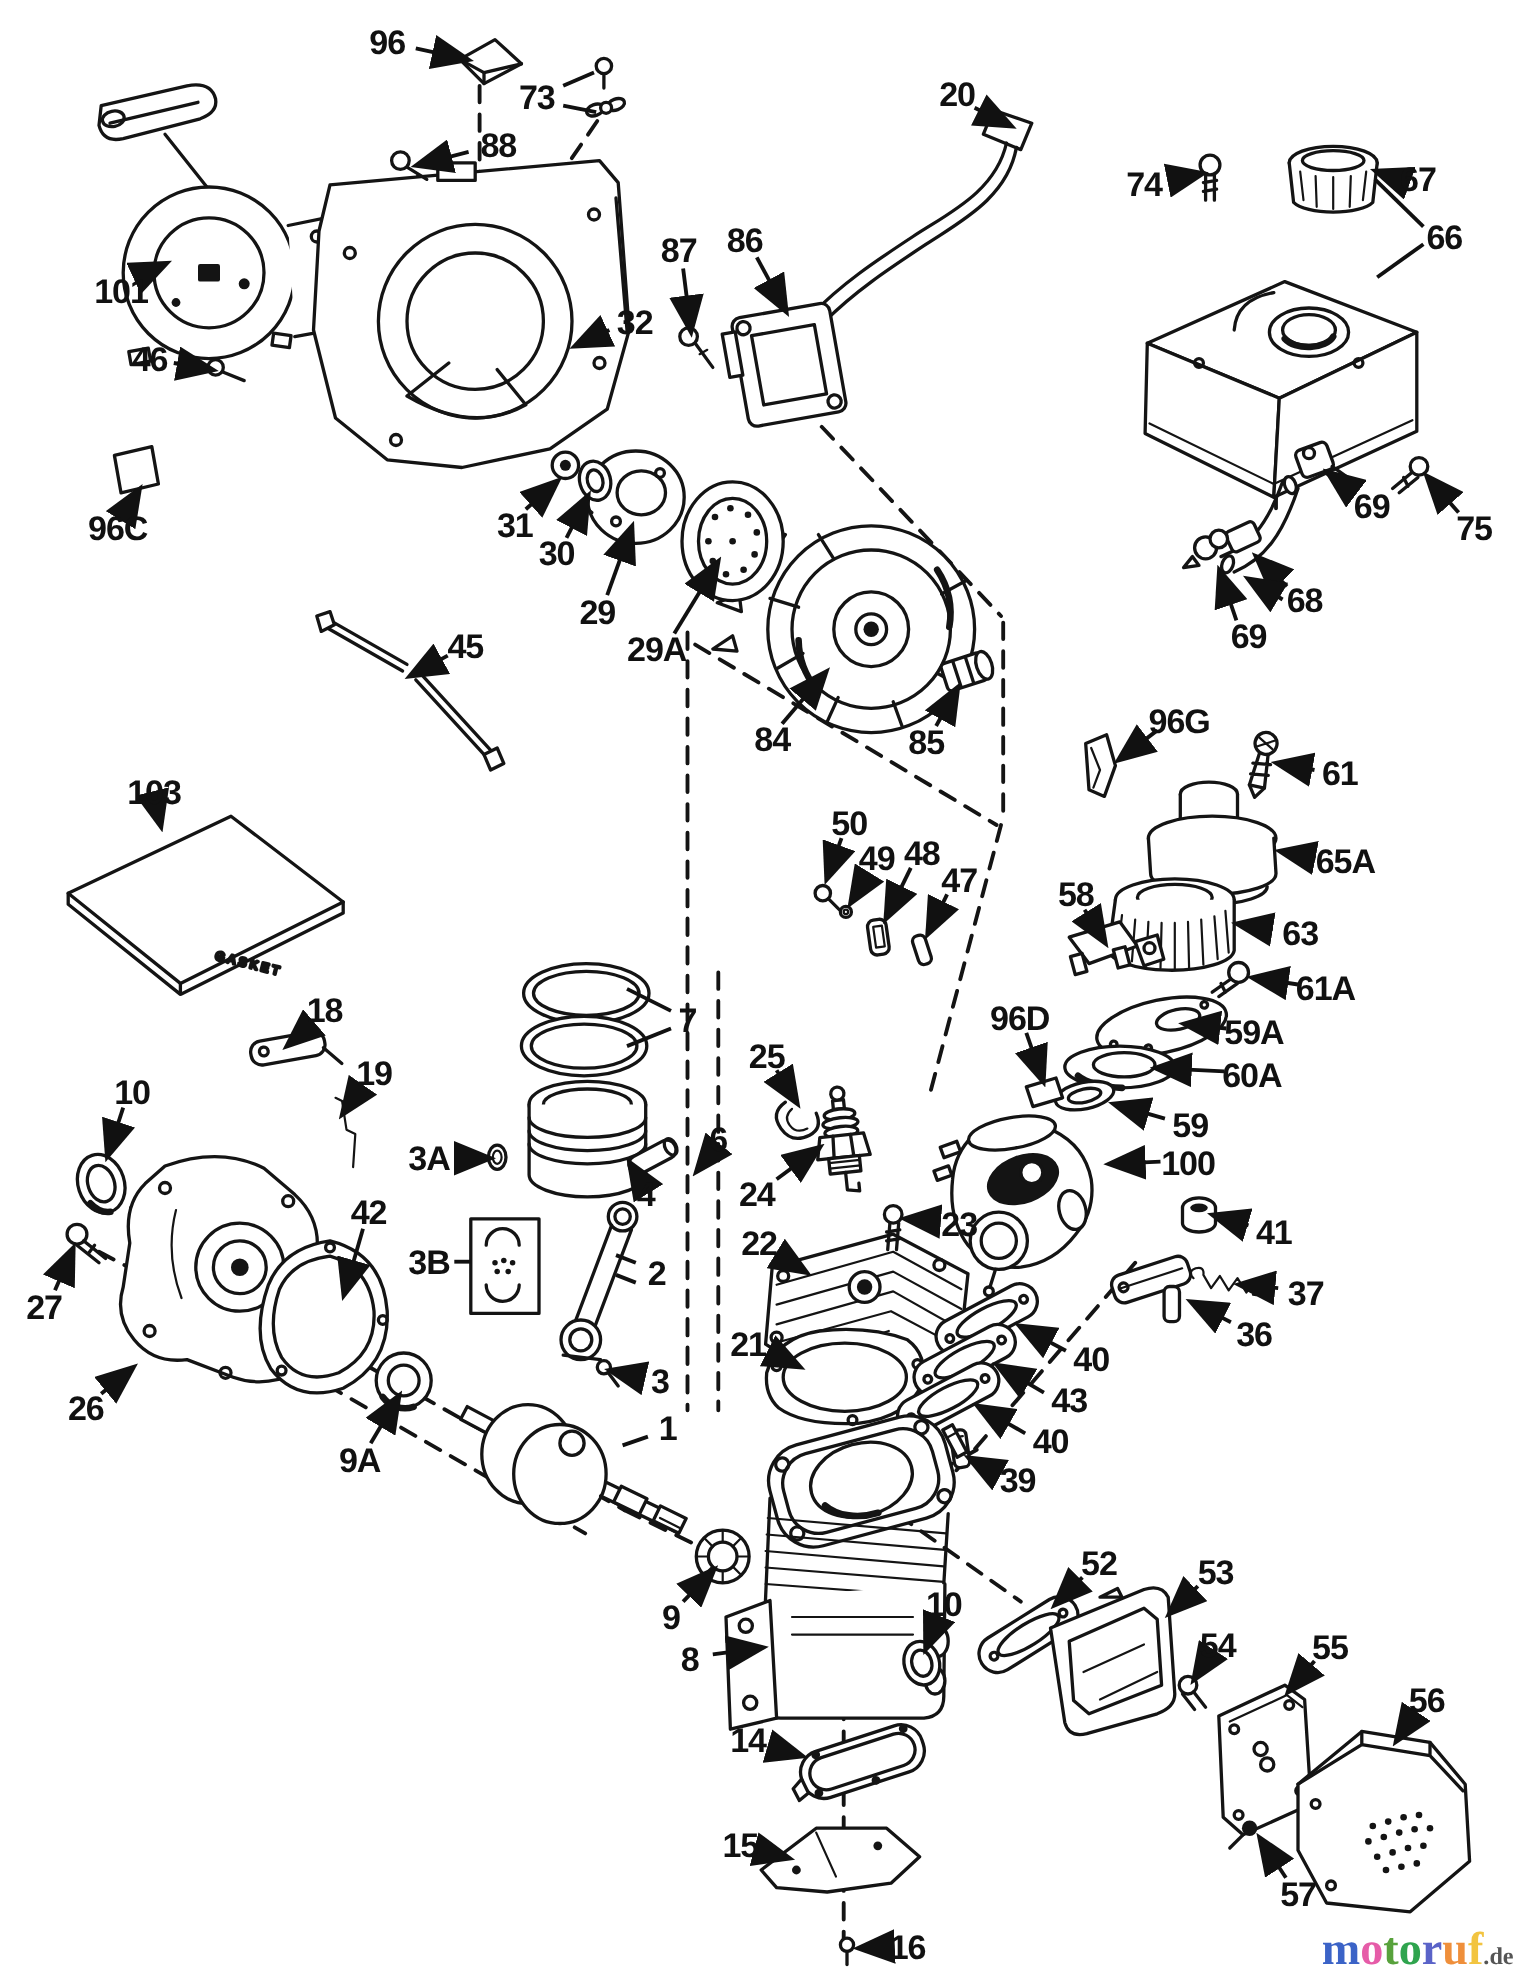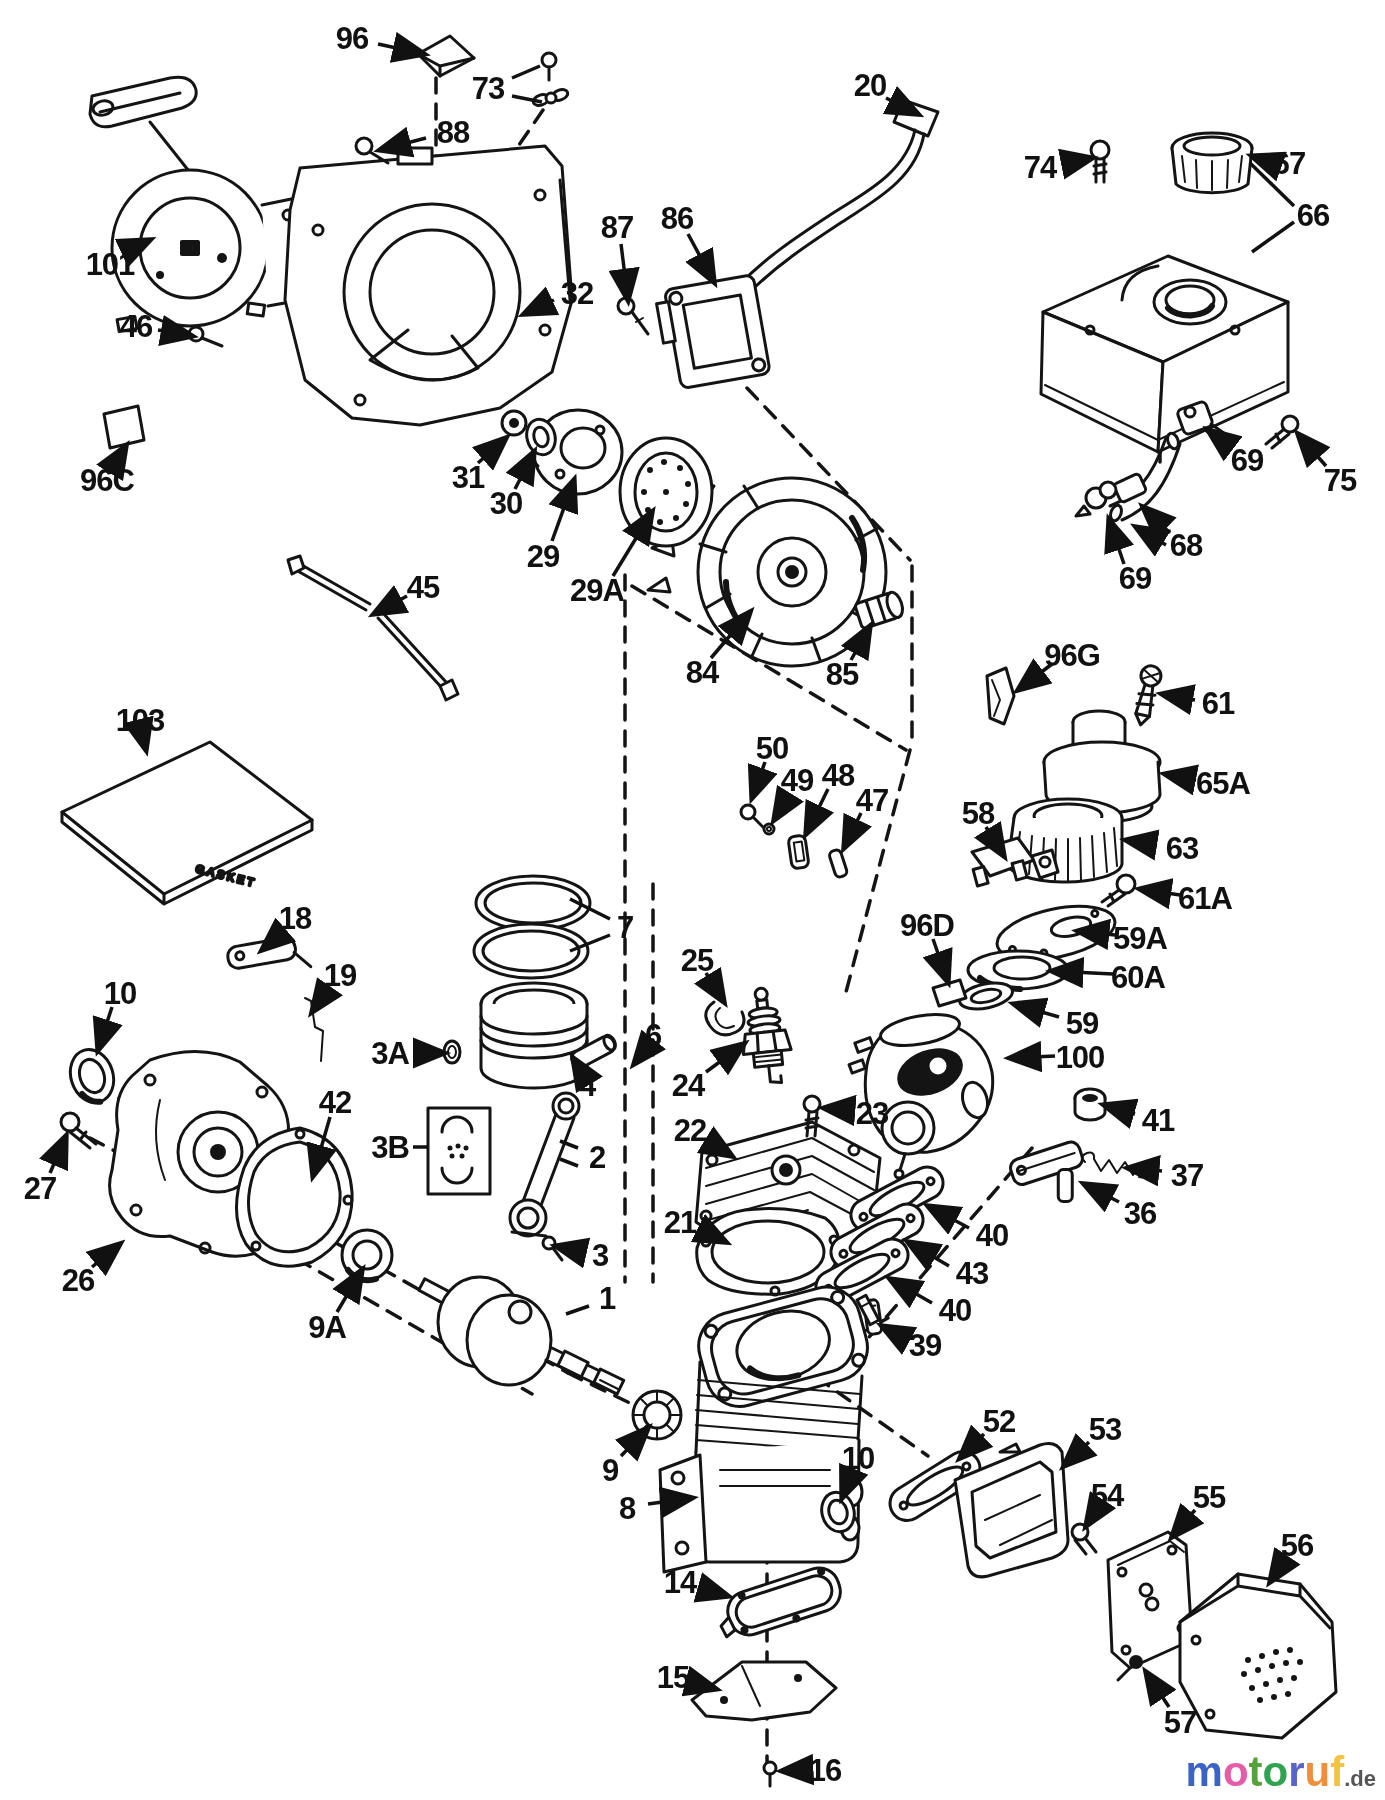--- a/index.html
+++ b/index.html
@@ -11,21 +11,21 @@
   .art .fw{fill:#ffffff;}
   .art .dk{fill:#141414;stroke:none;}
   .art .thin{stroke-width:2;}
   .art .thick{stroke-width:6;}
   .lbl{font-family:"Liberation Sans", sans-serif;font-weight:900;font-size:31px;
        fill:#111;letter-spacing:-1px;}
   .leader{stroke:#111;stroke-width:3.5;fill:none;}
   .dash{stroke:#141414;stroke-width:3.5;fill:none;stroke-dasharray:15 11;}
   .gtext{font-family:"Liberation Sans", sans-serif;font-size:11px;letter-spacing:3px;fill:#333;}
   #watermark{position:absolute;left:1112px;top:1748px;width:264px;height:46px;
-             font-family:Liberation Sans, sans-serif;font-weight:bold;font-size:42px;
+             font-family:Liberation Serif, serif;font-weight:bold;font-size:42px;
              text-align:right;white-space:nowrap;}
   #watermark .tld{font-size:22px;color:#555;font-weight:bold;}
 </style>
 </head>
 <body>
 
 <div id="stage">
 <svg id="diagram-svg" viewBox="0 0 1385 1800" width="1385" height="1800" xmlns="http://www.w3.org/2000/svg">
   <defs>
     <marker id="ah" markerWidth="11" markerHeight="9" refX="9" refY="4.5" orient="auto">

